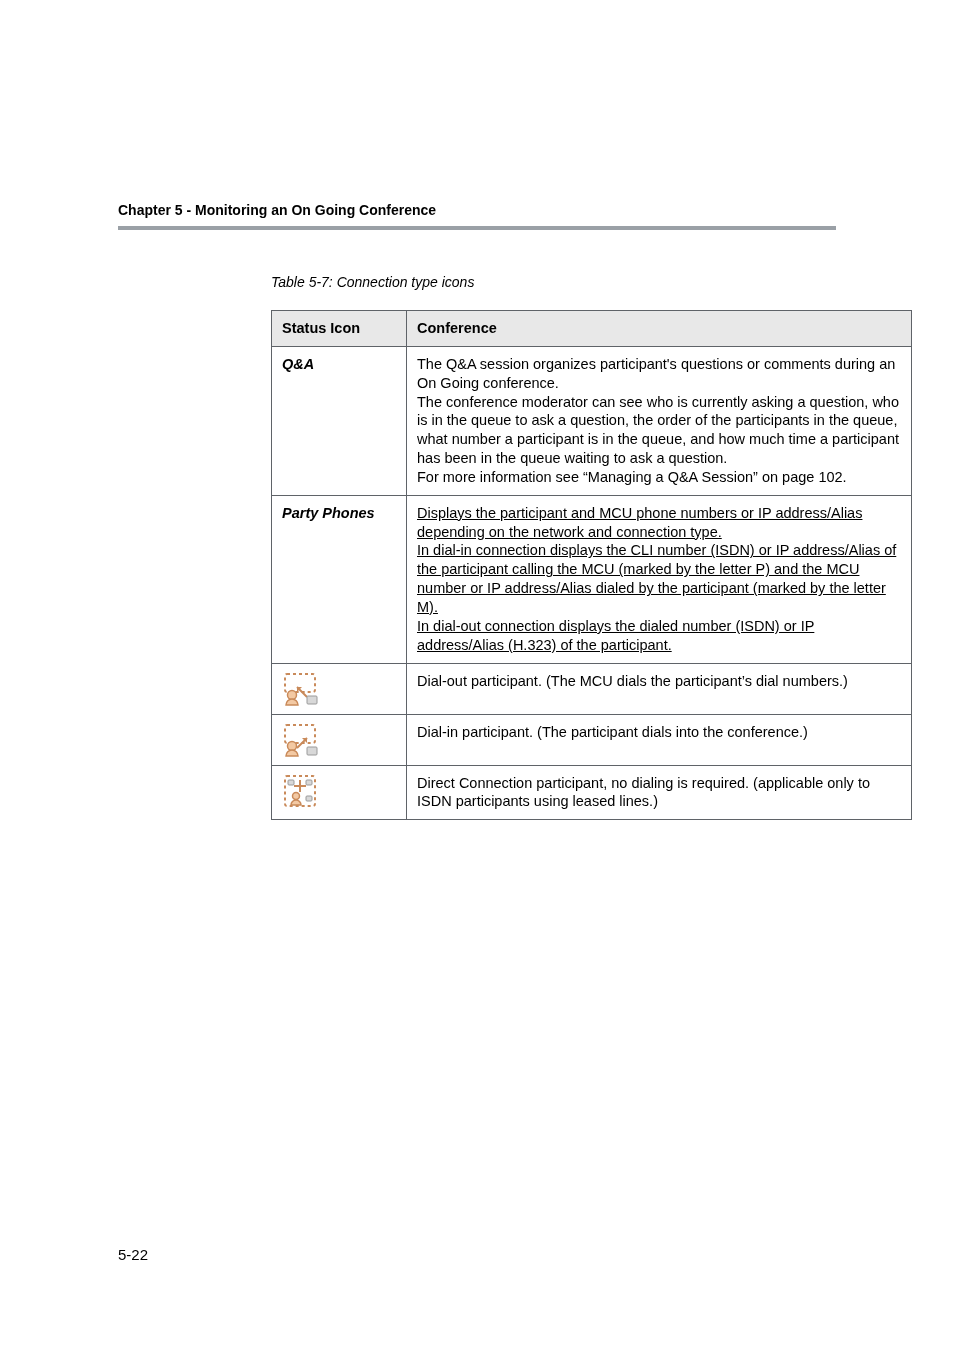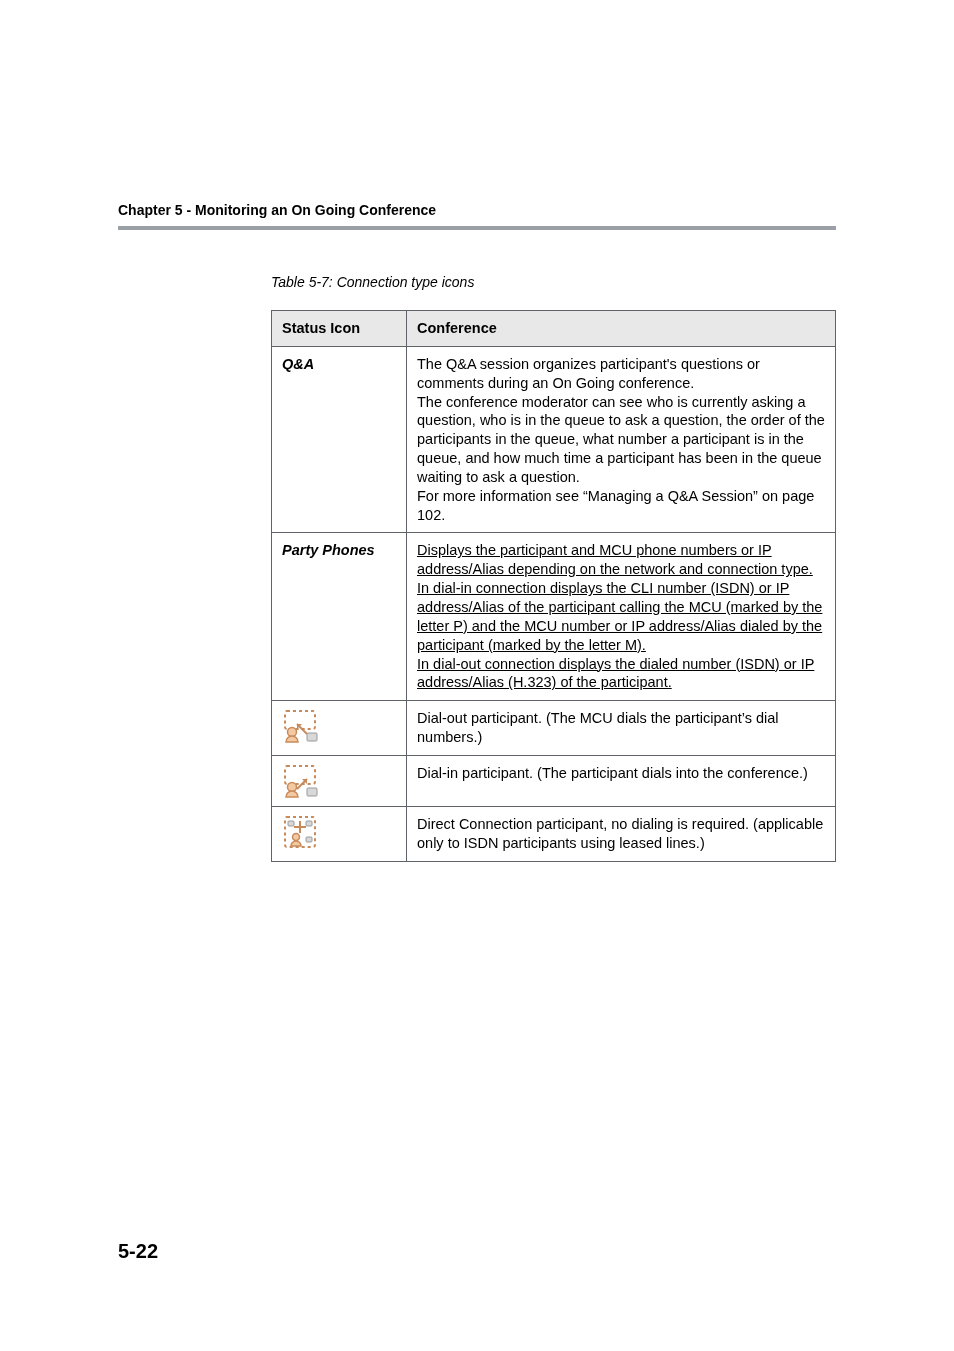--- a/index.html
+++ b/index.html
@@ -28,21 +28,21 @@
     margin: 0 0 44px 0;
   }
   .caption {
     font-style: italic;
     font-size: 14px;
     margin-left: 153px;
     margin-bottom: 20px;
   }
   table.doc {
     margin-left: 153px;
-    width: 565px;
+    width: 641px;
     border-collapse: collapse;
     font-size: 14.5px;
     line-height: 1.3;
   }
   table.doc th, table.doc td {
     border: 1.5px solid #5f6368;
     padding: 8px 10px;
     text-align: left;
     vertical-align: top;
   }
@@ -51,22 +51,22 @@
     font-weight: bold;
   }
   table.doc col.c1 { width: 135px; }
   .rowlabel { font-style: italic; font-weight: bold; }
   .icon-cell { text-align: left; padding: 6px 10px; }
   .icon-cell svg { display: block; }
   .page-number {
     position: absolute;
     left: 118px;
     bottom: 88px;
-    font-weight: bold;
-    font-size: 20px;
+    font-weight: normal;
+    font-size: 15px;
   }
 </style>
 </head>
 <body>
 
 <div class="page">
 
   <div class="chapter">Chapter 5 - Monitoring an On Going Conference</div>
   <hr class="hr">
 

